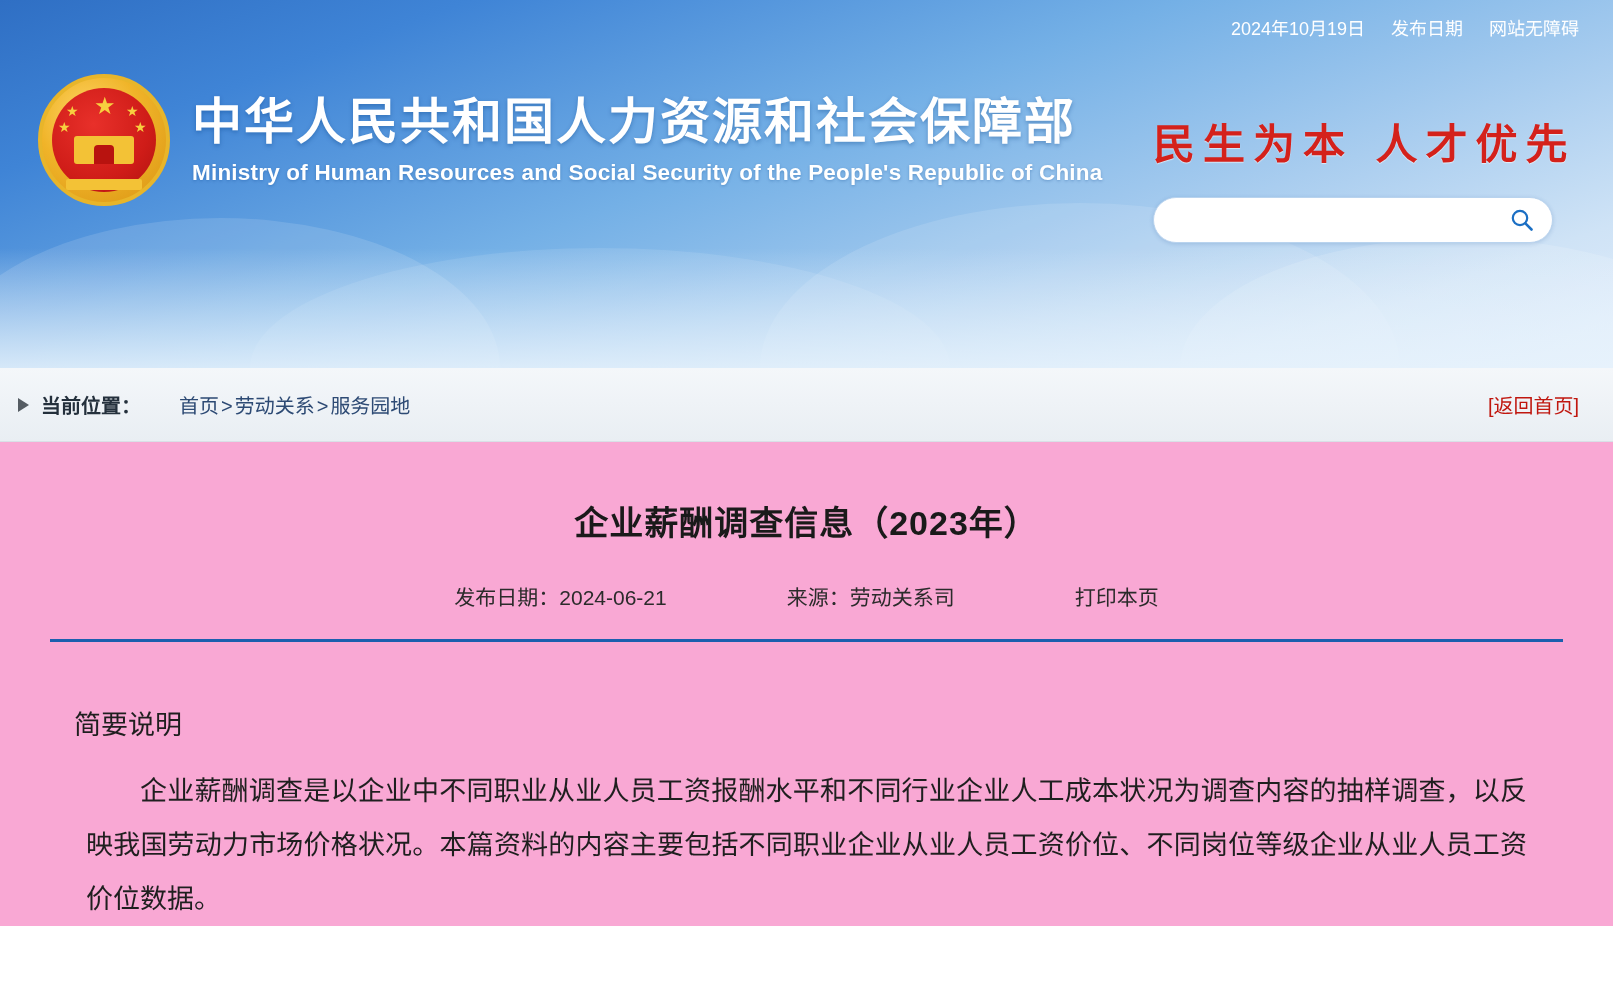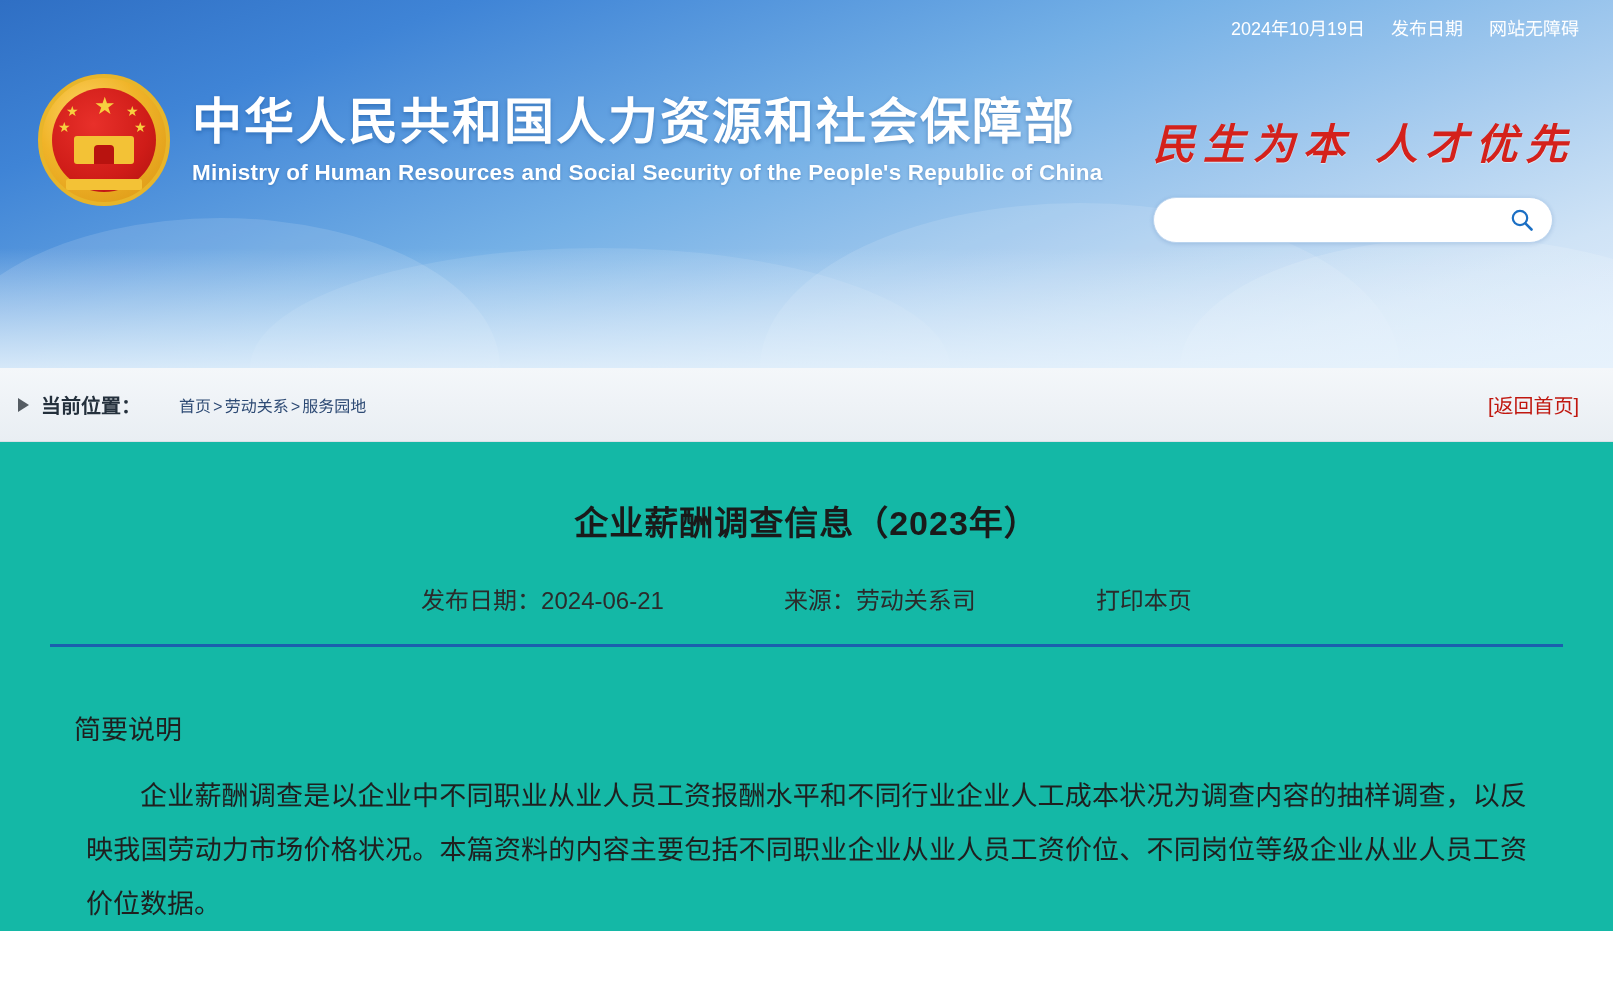--- a/index.html
+++ b/index.html
@@ -135,21 +135,20 @@
     position: absolute;
     right: 60px;
     top: 110px;
     width: 400px;
     z-index: 6;
   }
   .slogan {
     font-family: "DejaVu Serif", "Liberation Serif", serif;
     font-size: 42px;
     font-weight: bold;
-    font-style: italic;
     color: #d4211b;
     letter-spacing: 8px;
     text-align: right;
     white-space: nowrap;
     text-shadow: 0 1px 1px rgba(255,255,255,0.6);
   }
   .searchbox {
     margin-top: 26px;
     height: 46px;
     background: #ffffff;
@@ -196,57 +195,56 @@
     margin-right: 12px;
   }
   .crumb-label {
     font-size: 20px;
     font-weight: bold;
     color: #24303c;
     margin-right: 38px;
     white-space: nowrap;
   }
   .crumb-path {
-    font-size: 16px;
+    font-size: 20px;
     color: #2d4a74;
     white-space: nowrap;
-    font-family: Liberation Mono, monospace;
   }
   .crumb-path a { color: #2d4a74; text-decoration: none; cursor: pointer; }
   .crumb-sep { color: #2d4a74; margin: 0 2px; }
   .back-home {
     margin-left: auto;
     font-size: 20px;
     color: #c0170f;
     text-decoration: none;
     white-space: nowrap;
     cursor: pointer;
     text-align: right;
   }
 
   
   .article {
     width: 1613px;
     padding: 54px 50px 0 50px;
-    background: #14b8a6;
+    background: #f9a8d4;
   }
   .art-title {
     text-align: center;
     font-size: 34px;
     font-weight: bold;
     color: #1a1a1a;
     letter-spacing: 1px;
     margin: 0 0 36px 0;
   }
   .meta-row {
     display: flex;
     justify-content: center;
     align-items: center;
     gap: 120px;
-    font-size: 24px;
+    font-size: 21px;
     color: #2b2b2b;
     margin-bottom: 28px;
   }
   .meta-row .print {
     cursor: pointer;
     color: #2b2b2b;
   }
   .divider {
     height: 3px;
     background: #1b5fae;

